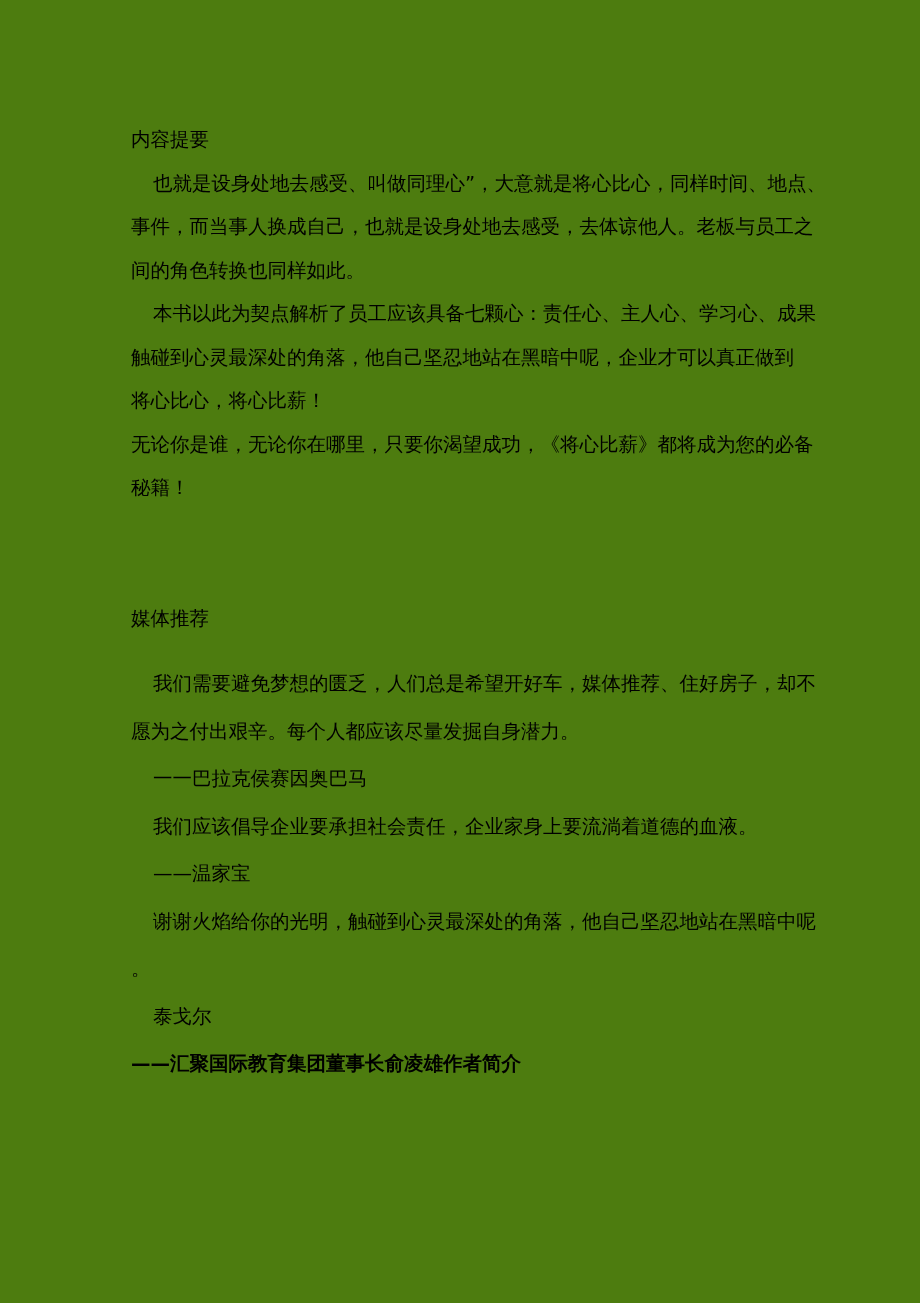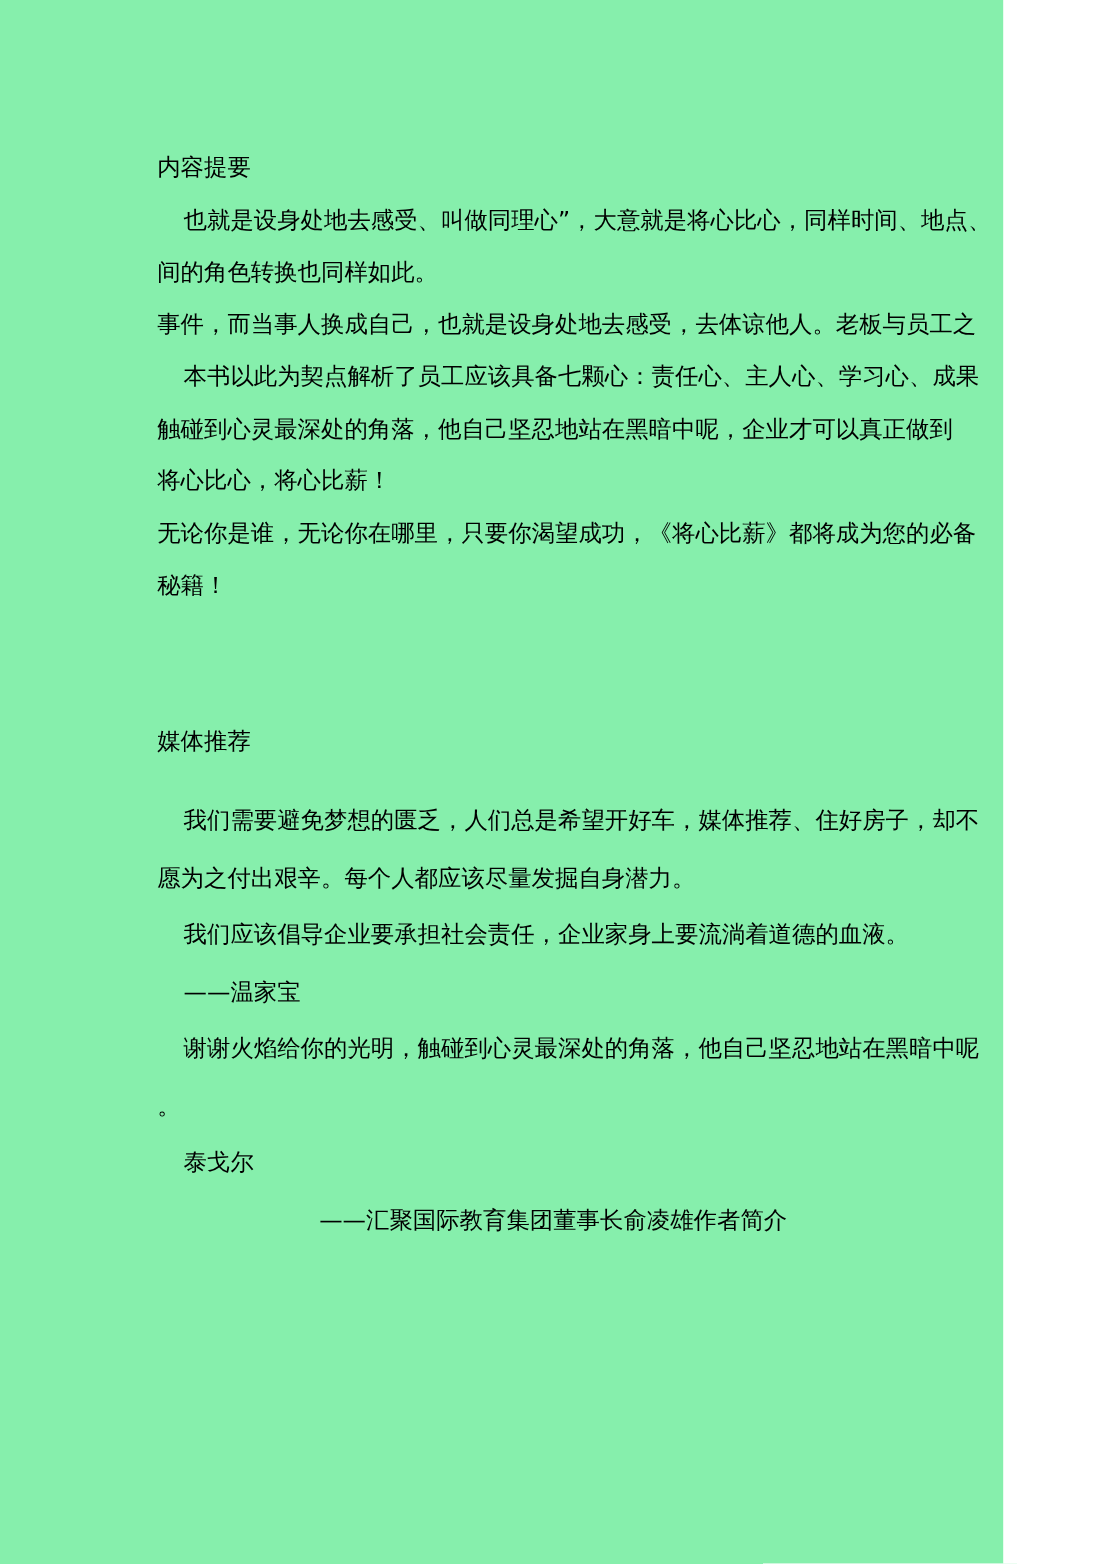--- a/index.html
+++ b/index.html
@@ -2,23 +2,23 @@
 <html><head>
 <meta charset="utf-8">
 <style>
   html, body {
     margin: 0;
     padding: 0;
     background: #ffffff;
   }
   .page {
     position: relative;
-    width: 836px;
+    width: 920px;
     height: 1303px;
-    background: #86efac;
+    background: #4d7c0f;
     overflow: hidden;
     font-family: "DejaVu Sans", sans-serif;
     color: #000000;
   }
   .content {
     position: absolute;
     left: 131px;
     top: 118px;
     width: 660px;
   }
@@ -28,50 +28,51 @@
     white-space: pre;
     letter-spacing: 0;
   }
   .heading {
     margin: 0;
     font-weight: normal;
     font-size: 19.5px;
     line-height: 43.5px;
   }
   .indent { padding-left: 22px; }
-  .bold { font-weight: normal; text-align: center; }
+  .bold { font-weight: bold; }
   .media-heading { margin-top: 87px; font-family: Liberation Serif, serif; }
   .media-lines { margin-top: 20px; }
   .media-lines .line { line-height: 47.5px; }
 </style>
 </head>
 <body>
 
 <div class="page">
   <div class="content">
 
     <section>
       <h2 class="heading">内容提要</h2>
       <div class="lines">
           <div class="line indent">也就是设身处地去感受、叫做同理心”，大意就是将心比心，同样时间、地点、</div>
+          <div class="line">事件，而当事人换成自己，也就是设身处地去感受，去体谅他人。老板与员工之</div>
           <div class="line">间的角色转换也同样如此。</div>
-          <div class="line">事件，而当事人换成自己，也就是设身处地去感受，去体谅他人。老板与员工之</div>
           <div class="line indent">本书以此为契点解析了员工应该具备七颗心：责任心、主人心、学习心、成果</div>
           <div class="line">触碰到心灵最深处的角落，他自己坚忍地站在黑暗中呢，企业才可以真正做到</div>
           <div class="line">将心比心，将心比薪！</div>
           <div class="line">无论你是谁，无论你在哪里，只要你渴望成功，《将心比薪》都将成为您的必备</div>
           <div class="line">秘籍！</div>
         </div>
     </section>
 
     <section>
       <h2 class="heading media-heading">媒体推荐</h2>
       <div class="lines media-lines">
           <div class="line indent">我们需要避免梦想的匮乏，人们总是希望开好车，媒体推荐、住好房子，却不</div>
           <div class="line">愿为之付出艰辛。每个人都应该尽量发掘自身潜力。</div>
+          <div class="line indent">一一巴拉克侯赛因奥巴马</div>
           <div class="line indent">我们应该倡导企业要承担社会责任，企业家身上要流淌着道德的血液。</div>
           <div class="line indent">——温家宝</div>
           <div class="line indent">谢谢火焰给你的光明，触碰到心灵最深处的角落，他自己坚忍地站在黑暗中呢</div>
           <div class="line">。</div>
           <div class="line indent">泰戈尔</div>
           <div class="line bold">——汇聚国际教育集团董事长俞凌雄作者简介</div>
         </div>
     </section>
 
   </div>

